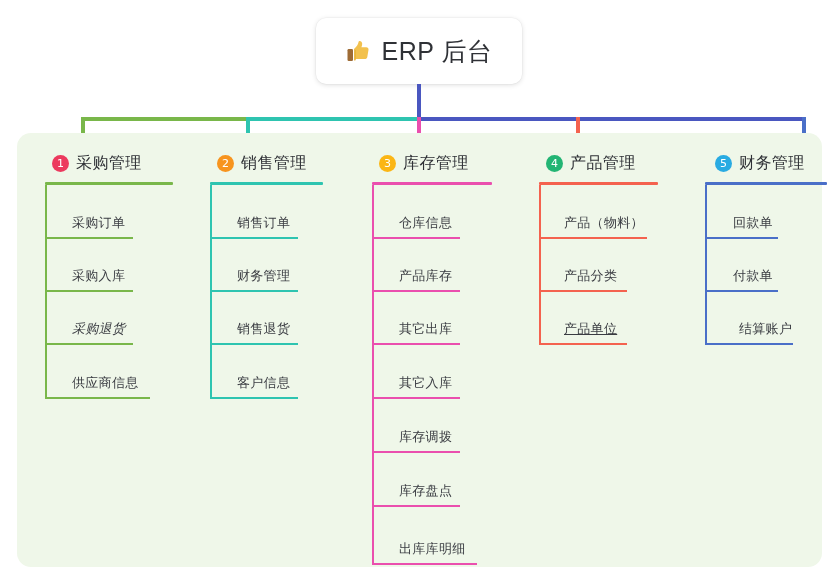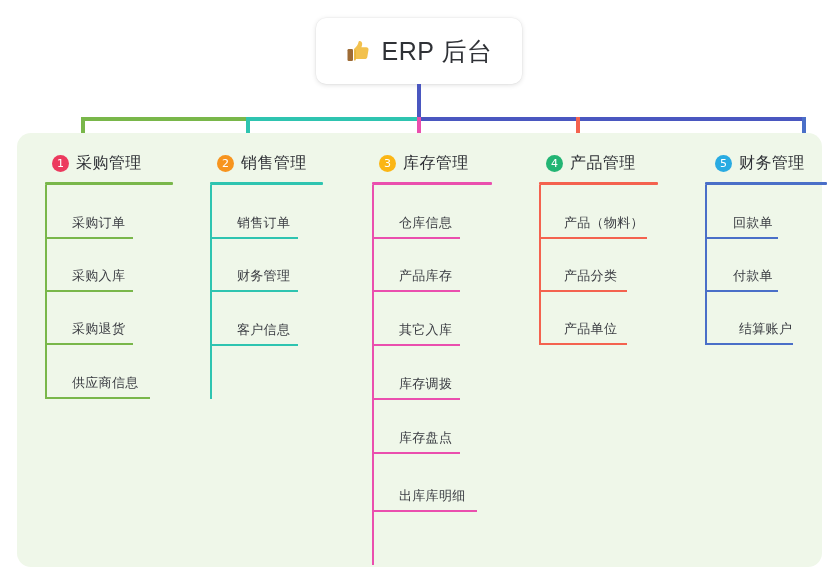--- a/index.html
+++ b/index.html
@@ -179,21 +179,21 @@
         <div class="spine" style="background:#79b74a; height:214px; left:10px;"></div>
         <div class="item" style="height:54px;">
           <span class="item-label" style="left:37px;">采购订单</span>
           <span class="item-rule" style="background:#79b74a; width:88px; left:10px;"></span>
         </div>
         <div class="item" style="height:53px;">
           <span class="item-label" style="left:37px;">采购入库</span>
           <span class="item-rule" style="background:#79b74a; width:88px; left:10px;"></span>
         </div>
         <div class="item" style="height:53px;">
-          <span class="item-label" style="left:37px;">采购退货</span>
+          <span class="item-label" style="left:37px;font-style:italic;">采购退货</span>
           <span class="item-rule" style="background:#79b74a; width:88px; left:10px;"></span>
         </div>
         <div class="item" style="height:54px;">
           <span class="item-label" style="left:37px;">供应商信息</span>
           <span class="item-rule" style="background:#79b74a; width:105px; left:10px;"></span>
         </div>
       </div>
     </div>
 
     <div class="column" style="left:183px; top:12px; width:147px;">
@@ -205,20 +205,24 @@
       <div class="items">
         <div class="spine" style="background:#2ec4b0; height:214px; left:10px;"></div>
         <div class="item" style="height:54px;">
           <span class="item-label" style="left:37px;">销售订单</span>
           <span class="item-rule" style="background:#2ec4b0; width:88px; left:10px;"></span>
         </div>
         <div class="item" style="height:53px;">
           <span class="item-label" style="left:37px;">财务管理</span>
           <span class="item-rule" style="background:#2ec4b0; width:88px; left:10px;"></span>
         </div>
+        <div class="item" style="height:53px;">
+          <span class="item-label" style="left:37px;">销售退货</span>
+          <span class="item-rule" style="background:#2ec4b0; width:88px; left:10px;"></span>
+        </div>
         <div class="item" style="height:54px;">
           <span class="item-label" style="left:37px;">客户信息</span>
           <span class="item-rule" style="background:#2ec4b0; width:88px; left:10px;"></span>
         </div>
       </div>
     </div>
 
     <div class="column" style="left:345px; top:12px; width:160px;">
       <div class="col-header">
         <span class="badge" style="background:#fbb615">3</span>
@@ -226,20 +230,24 @@
       </div>
       <div class="col-rule" style="background:#ea4fae; width:120px; margin-left:10px;"></div>
       <div class="items">
         <div class="spine" style="background:#ea4fae; height:380px; left:10px;"></div>
         <div class="item" style="height:54px;">
           <span class="item-label" style="left:37px;">仓库信息</span>
           <span class="item-rule" style="background:#ea4fae; width:88px; left:10px;"></span>
         </div>
         <div class="item" style="height:53px;">
           <span class="item-label" style="left:37px;">产品库存</span>
+          <span class="item-rule" style="background:#ea4fae; width:88px; left:10px;"></span>
+        </div>
+        <div class="item" style="height:53px;">
+          <span class="item-label" style="left:37px;">其它出库</span>
           <span class="item-rule" style="background:#ea4fae; width:88px; left:10px;"></span>
         </div>
         <div class="item" style="height:54px;">
           <span class="item-label" style="left:37px;">其它入库</span>
           <span class="item-rule" style="background:#ea4fae; width:88px; left:10px;"></span>
         </div>
         <div class="item" style="height:54px;">
           <span class="item-label" style="left:37px;">库存调拨</span>
           <span class="item-rule" style="background:#ea4fae; width:88px; left:10px;"></span>
         </div>
@@ -264,21 +272,21 @@
         <div class="spine" style="background:#f4624f; height:160px; left:10px;"></div>
         <div class="item" style="height:54px;">
           <span class="item-label" style="left:35px;">产品（物料）</span>
           <span class="item-rule" style="background:#f4624f; width:108px; left:10px;"></span>
         </div>
         <div class="item" style="height:53px;">
           <span class="item-label" style="left:35px;">产品分类</span>
           <span class="item-rule" style="background:#f4624f; width:88px; left:10px;"></span>
         </div>
         <div class="item" style="height:53px;">
-          <span class="item-label" style="left:35px;">产品单位</span>
+          <span class="item-label" style="left:35px;text-decoration:underline;">产品单位</span>
           <span class="item-rule" style="background:#f4624f; width:88px; left:10px;"></span>
         </div>
       </div>
     </div>
 
     <div class="column" style="left:681px; top:12px; width:130px;">
       <div class="col-header">
         <span class="badge" style="background:#29abe2">5</span>
         <span class="col-title">财务管理</span>
       </div>

